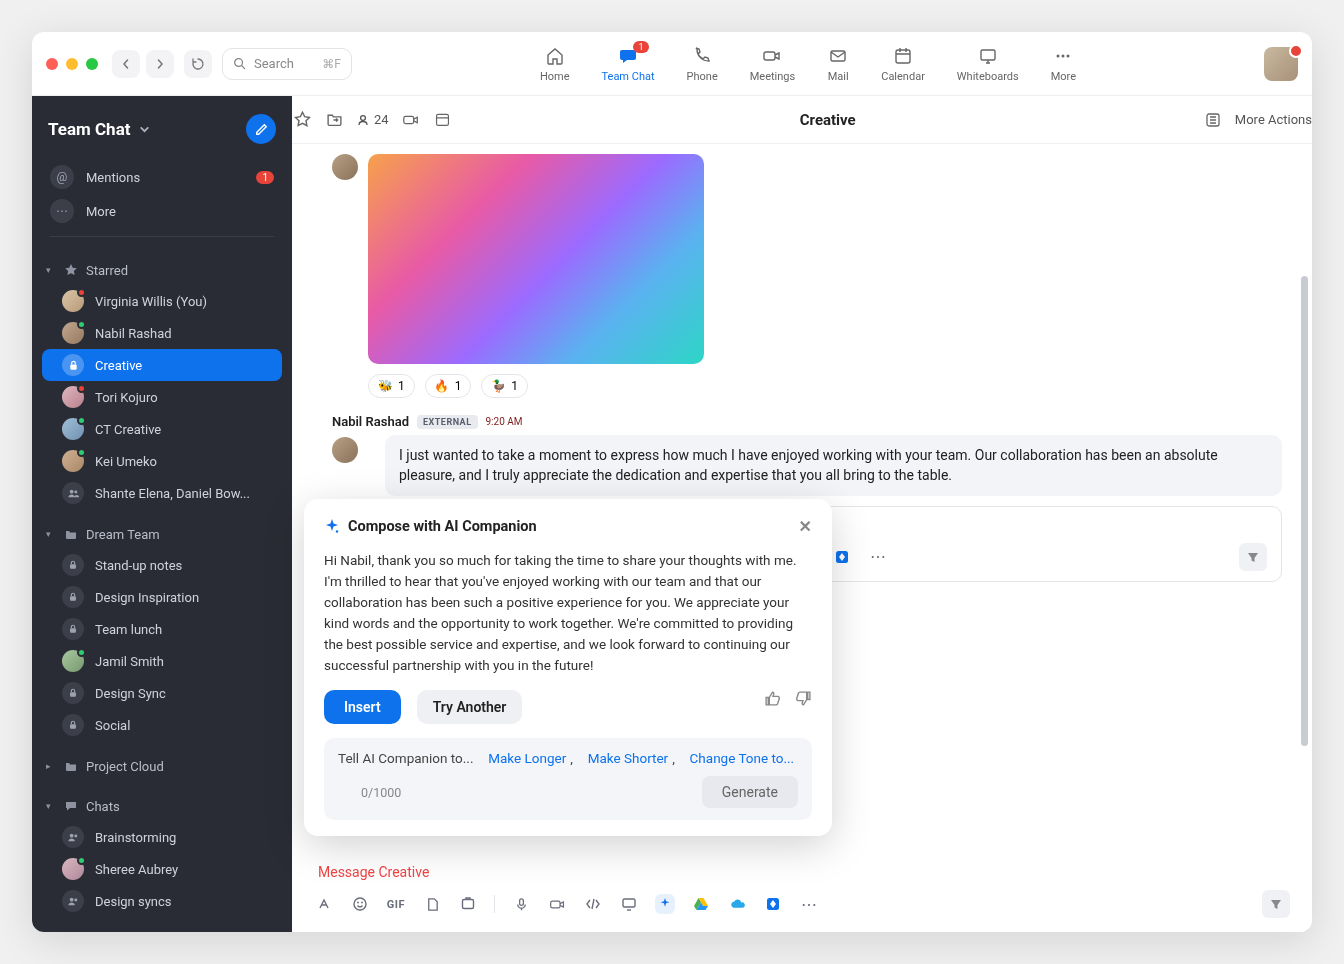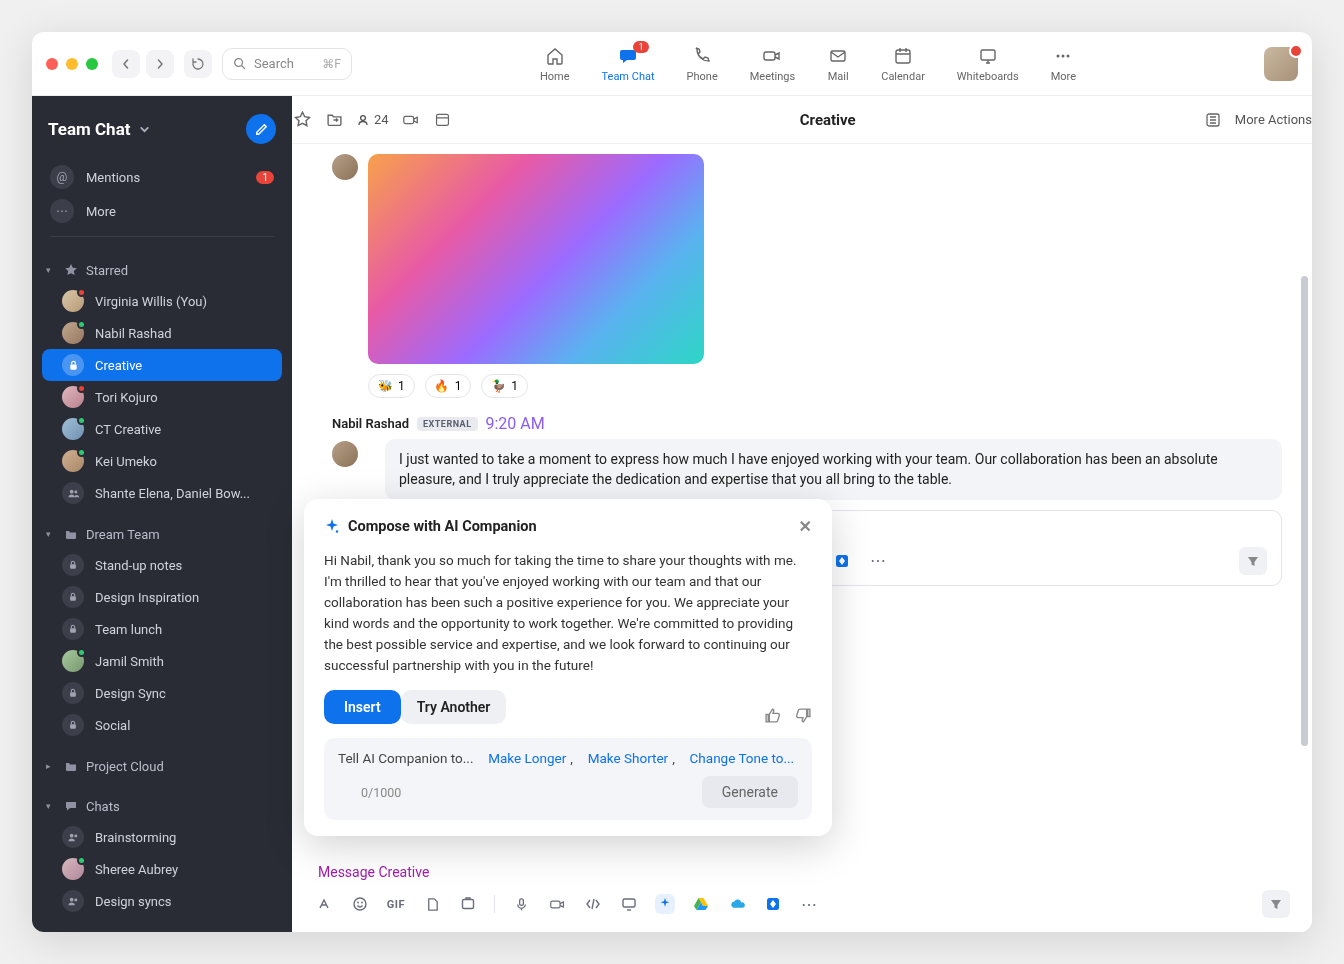--- a/index.html
+++ b/index.html
@@ -48,50 +48,50 @@
   .hdr-group{display:flex;align-items:center;gap:12px;}
   .member-count { display: flex; align-items: center; gap: 4px; }
   .messages { flex: 1; overflow-y: auto; padding: 10px 30px 12px 40px; }
   .msg-block { margin-bottom: 14px; }
   .attach-img { width: 336px; height: 210px; border-radius: 10px; background: linear-gradient(135deg,#f7a14b 0%,#e85aa6 30%,#9b6bff 55%,#5ab2f0 75%,#2dd6c6 100%); margin-left: 32px; }
   .reactions { display: flex; gap: 10px; margin: 10px 0 0 32px; }
   .react-chip { height: 24px; border-radius: 12px; border: 1px solid #e3e5ea; background: #fff; display: flex; align-items: center; padding: 0 9px; font-size: 12px; gap: 5px; cursor: pointer; }
   .msg-head { display: flex; align-items: center; gap: 8px; margin: 16px 0 6px 32px; font-size: 13px; }
   .msg-head .name { font-weight: 600; color: #222; }
   .ext-badge { background: #e8eaf0; color: #5b5f6d; font-size: 9px; font-weight: 700; padding: 2px 6px; border-radius: 4px; letter-spacing: 0.5px; }
-  .msg-head .time { color: #8b5cf6; font-size: 16px; }
+  .msg-head .time { color: #7f1d1d; font-size: 10px; }
   .msg-bubble-row { display: flex; gap: 27px; align-items: flex-start; }
   .msg-av { width: 26px; height: 26px; border-radius: 50%; background: linear-gradient(135deg,#b8a088,#8a7158); flex-shrink: 0; margin-top: 2px; }
   .msg-bubble { background: #f2f4f8; border-radius: 10px; padding: 10px 14px; font-size: 14px; color: #222; line-height: 1.45; flex: 1; }
   .reply-row { display: flex; gap: 10px; align-items: flex-start; margin-top: 10px; }
   .reply-box { flex: 1; border: 1px solid #e2e4ea; border-radius: 10px; }
   .reply-top { display: flex; align-items: center; gap: 8px; padding: 10px 14px 4px; color: #777; font-size: 14px; }
   .reply-toolbar { display: flex; align-items: center; gap: 16px; padding: 6px 14px 10px; color: #777; }
   .reply-toolbar .sep { width: 1px; height: 18px; background: #e1e3e9; }
   .tb-ico { width: 20px; height: 20px; display: flex; align-items: center; justify-content: center; cursor: pointer; color: #6a6e7b; }
   .tb-ico.ai{color:#0e72ed;}
   .tb-more { margin-left: auto; width: 28px; height: 28px; border-radius: 6px; background: #f0f1f5; display: flex; align-items: center; justify-content: center; }
   .gif { font-weight: 700; font-size: 11px; letter-spacing: 0.5px; }
   
   .ai-popup { position: absolute; left: 12px; bottom: 96px; width: 528px; background: #fff; border-radius: 14px; box-shadow: 0 10px 40px rgba(0,0,0,0.18); padding: 18px 20px 16px; }
   .ai-head { display: flex; align-items: center; gap: 8px; font-weight: 700; font-size: 14.5px; color: #222; }
   .ai-head .close { margin-left: auto; color: #888; cursor: pointer; font-size: 16px; }
   .ai-body { font-size: 13.5px; line-height: 1.55; color: #333; margin: 14px 0 14px; }
-  .ai-actions { display: flex; align-items: flex-end; gap: 0; }
+  .ai-actions { display: flex; align-items: flex-start; gap: 16px; }
   .btn-primary { background: #0e72ed; color: #fff; border: none; border-radius: 10px; padding: 9px 20px; font-size: 14px; font-weight: 600; cursor: pointer; }
   .btn-secondary { background: #eef0f4; color: #222; border: none; border-radius: 10px; padding: 9px 16px; font-size: 14px; font-weight: 600; cursor: pointer; }
   .ai-thumbs { margin-left: auto; display: flex; gap: 14px; color: #888; }
   .ai-suggest { background: #f4f5f8; border-radius: 10px; padding: 12px 14px; margin-top: 14px; }
   .ai-suggest-row { display: flex; flex-wrap: wrap; gap: 4px; align-items: center; font-size: 13.5px; color: #444; }
   .ai-suggest-row .link { color: #0e72ed; cursor: pointer; }
   .ai-gen-row { display: flex; align-items: center; margin-top: 10px; font-size: 12.5px; color: #888; margin-left: 23px; }
   .gen-btn { margin-left: auto; background: #e7e9ee; color: #666; border: none; border-radius: 8px; padding: 8px 20px; font-size: 14px; cursor: pointer; }
   
   .composer { padding: 14px 22px 14px; }
-  .composer .ph { color: #a21caf; font-size: 14px; padding: 0 4px 10px; }
+  .composer .ph { color: #ef4444; font-size: 14px; padding: 0 4px 10px; }
   .composer-toolbar { display: flex; align-items: center; gap: 16px; color: #6a6e7b; }
   .composer-toolbar .sep { width: 1px; height: 18px; background: #e1e3e9; }
   .comp-ai { background: #e7f0fd; border-radius: 6px; padding: 3px; }
   svg { display: block; }
   .scrollbar-fake{position:absolute; right:4px; top:180px; width:7px; height:470px; background:#c8cbd2; border-radius:4px;}
 </style>
 </head>
 <body>
 
 <div class="app-window">

